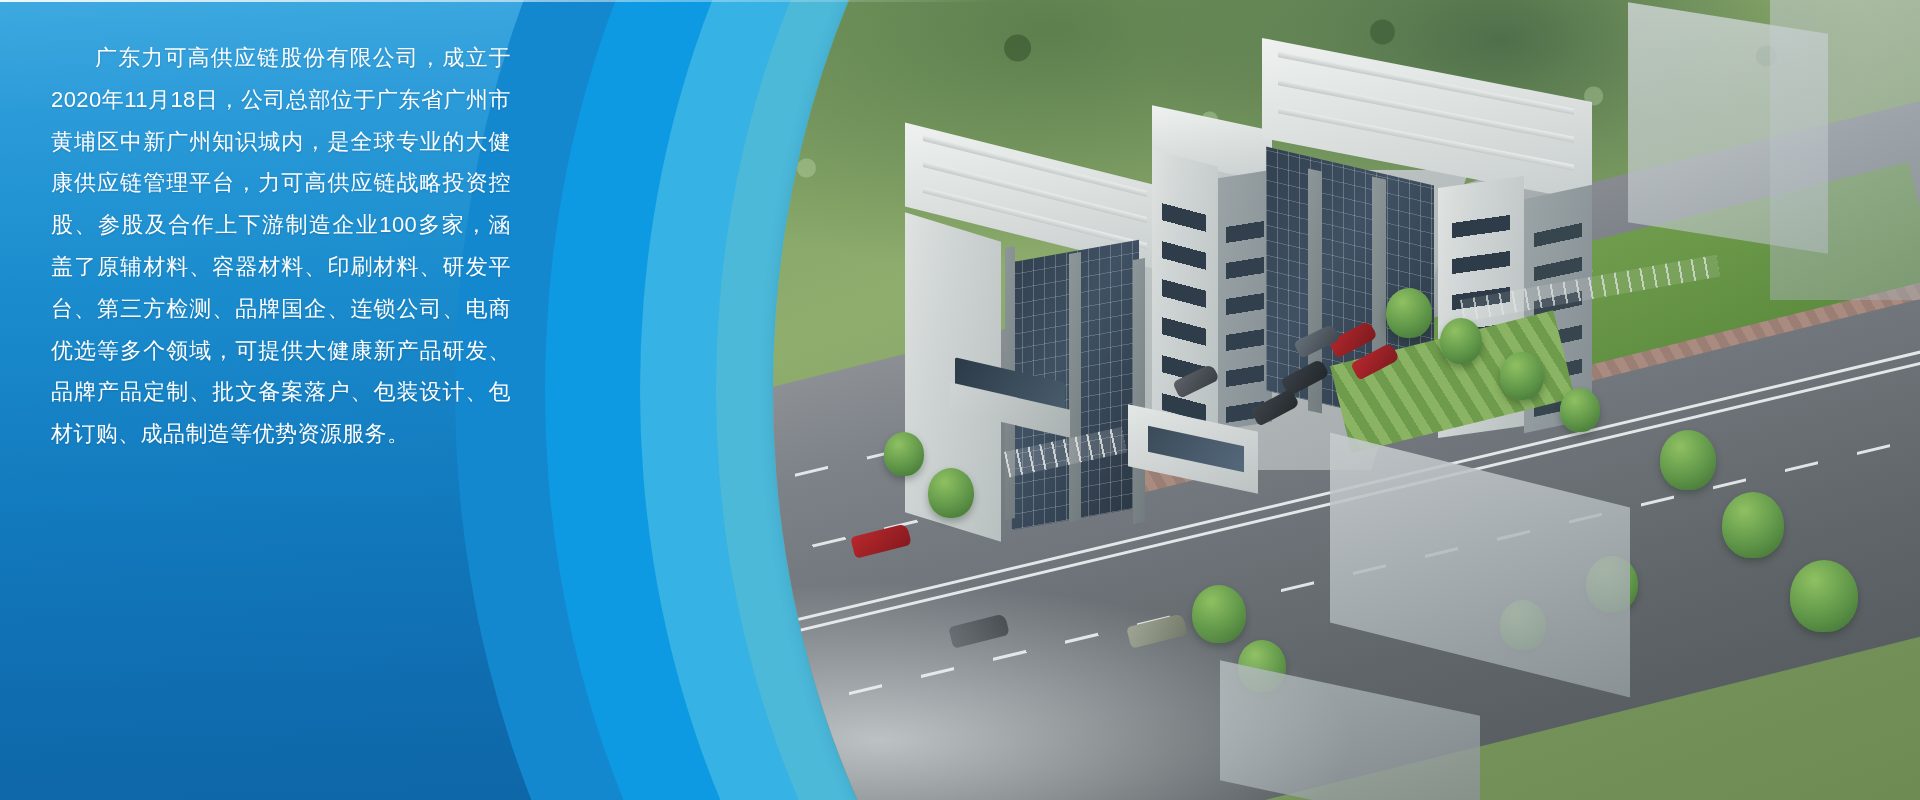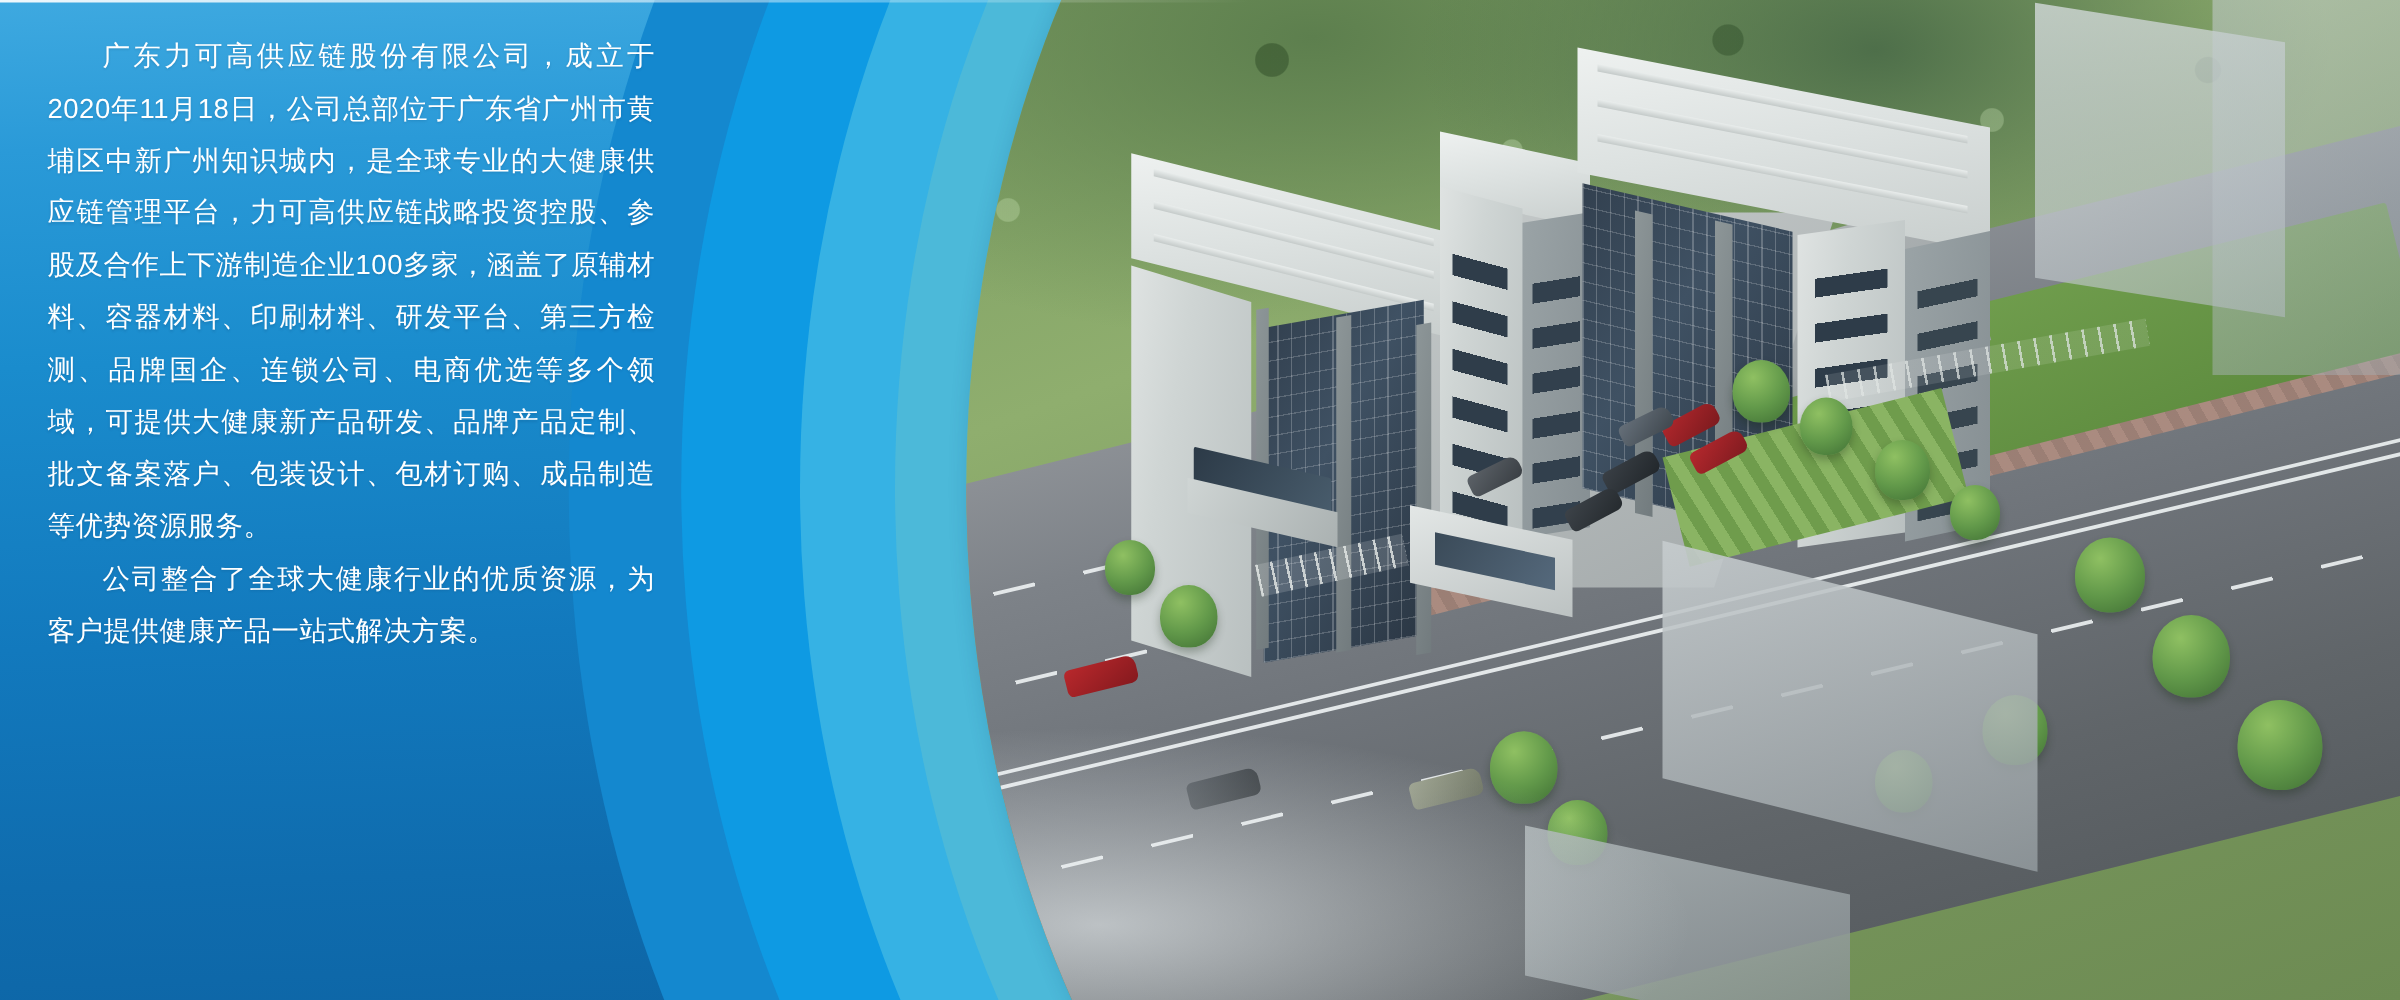--- a/index.html
+++ b/index.html
@@ -175,21 +175,21 @@
     text-shadow: 0 1px 2px rgba(0,40,80,.22);
     white-space: nowrap;
   }
   .divider {
     height: 2px;
     width: 1000px;
     margin-left: -38px;
     background: linear-gradient(90deg, rgba(255,255,255,.92) 0%, rgba(255,255,255,.55) 52%, rgba(255,255,255,0) 100%);
   }
   .body-copy {
-    margin: 0;
+    margin: 13px;
     padding-top: 22px;
   }
   .para {
     margin: 0;
     font-size: 22px;
     line-height: 1.9;
     color: #ffffff;
     text-align: justify;
     text-justify: inter-ideograph;
     text-indent: 2em;
@@ -316,17 +316,16 @@
       <div class="haze"></div>
     </div>
   </div>
 
   <div class="content">
 
     <div class="divider"></div>
 
     <div class="body-copy">
       <p class="para">广东力可高供应链股份有限公司，成立于2020年11月18日，公司总部位于广东省广州市黄埔区中新广州知识城内，是全球专业的大健康供应链管理平台，力可高供应链战略投资控股、参股及合作上下游制造企业100多家，涵盖了原辅材料、容器材料、印刷材料、研发平台、第三方检测、品牌国企、连锁公司、电商优选等多个领域，可提供大健康新产品研发、品牌产品定制、批文备案落户、包装设计、包材订购、成品制造等优势资源服务。</p>
-      <p class="para">公司整合了全球大健康行业的优质资源，为客户提供健康产品一站式解决方案。</p>
     </div>
   </div>
 
 </div>
 
 </body></html>

